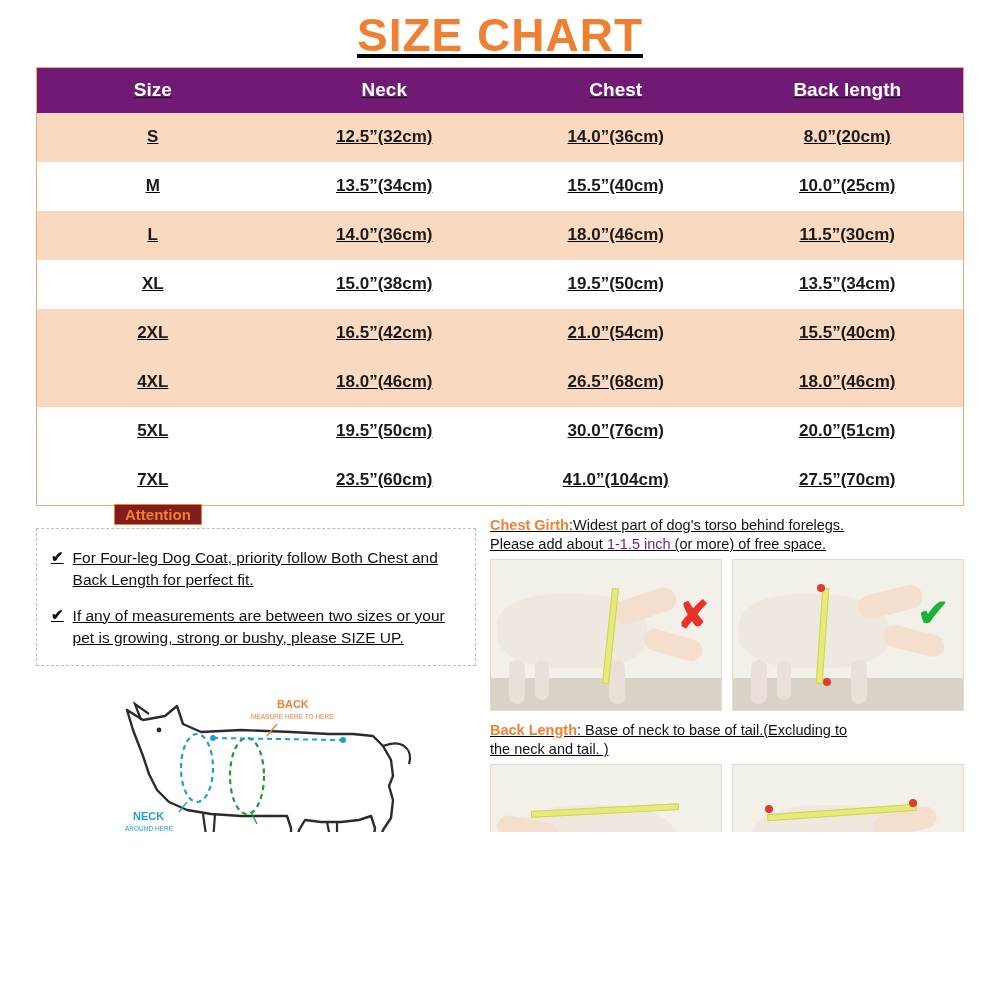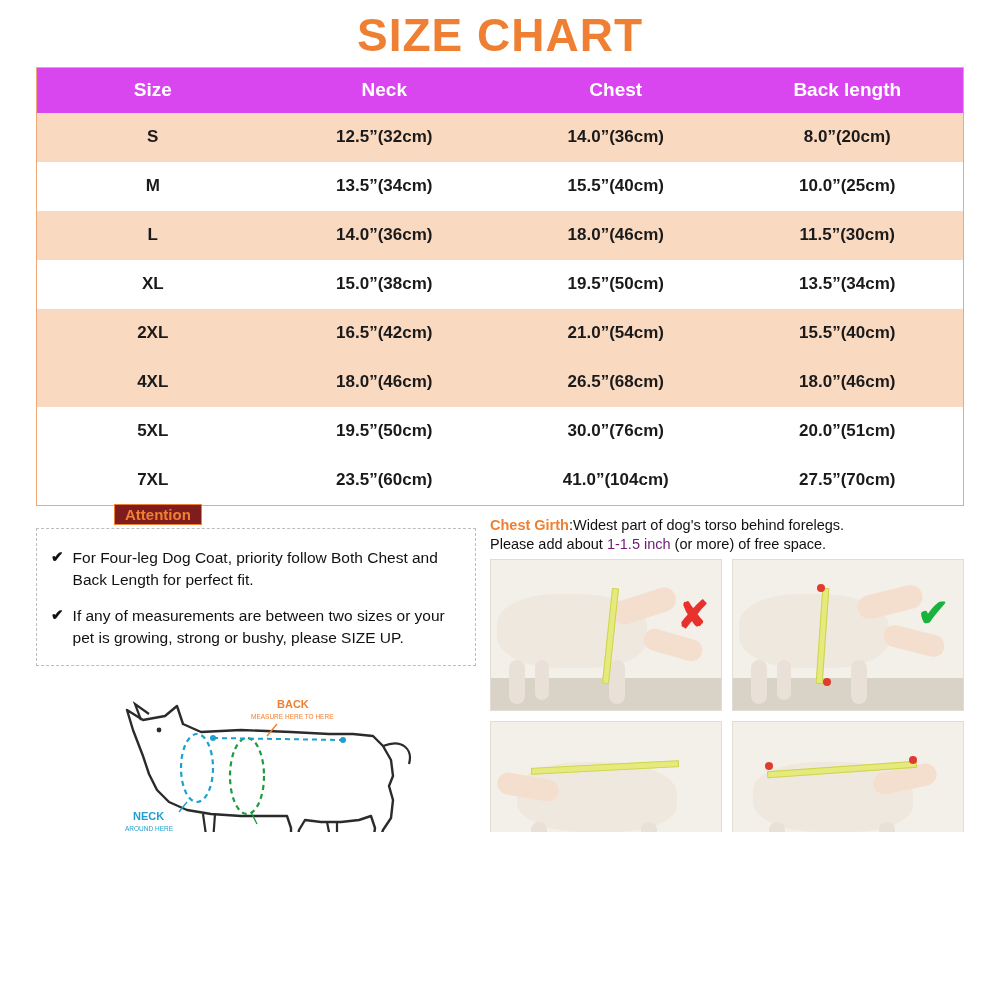--- a/index.html
+++ b/index.html
@@ -6,20 +6,21 @@
   html, body {
     margin: 0; padding: 0;
     width: 1000px; height: 1000px;
     background: #ffffff;
     font-family: "Liberation Sans", sans-serif;
   }
   .page {
     position: relative;
     width: 1000px; height: 832px;
     overflow: hidden;
+    text-decoration: underline;
   }
 
   
   .title {
     text-align: center;
     color: #ef8033;
     font-size: 46px;
     font-weight: bold;
     letter-spacing: 1px;
     padding-top: 10px;
@@ -31,21 +32,21 @@
   .table-wrap {
     margin: 0 36px;
     border: 1px solid #f0a878;
   }
   table.size-table {
     width: 100%;
     border-collapse: collapse;
     table-layout: fixed;
   }
   table.size-table th {
-    background: #d946ef;
+    background: #701a75;
     color: #ffffff;
     font-size: 19px;
     font-weight: bold;
     height: 45px;
     text-align: center;
   }
   table.size-table td {
     text-align: center;
     font-size: 17px;
     color: #1a1a1a;
@@ -332,20 +333,24 @@
           <div class="leg" style="left:118px; top:100px; width:16px; height:44px;"></div>
           <div class="arm" style="left:124px; top:30px; width:66px; height:24px; transform:rotate(-14deg);"></div>
           <div class="arm" style="left:150px; top:70px; width:62px; height:22px; transform:rotate(14deg);"></div>
           <div class="tape" style="left:86px; top:28px; width:7px; height:96px; transform:rotate(4deg);"></div>
           <div class="dot" style="left:84px; top:24px;"></div>
           <div class="dot" style="left:90px; top:118px;"></div>
           <div class="mark v" style="right:14px; top:34px;">✔</div>
         </div>
       </div>
 
+      <div class="r-head">
+        <span class="k">Back Length</span><span>: Base of neck to base of tail.(Excluding to</span><br>
+        <span>the neck and tail. )</span>
+      </div>
 
       <div class="photo-row">
         <div class="photo">
           <div class="bg-dark" style="left:0;top:122px;width:100%;height:30px;"></div>
           <div class="torso" style="left:26px; top:40px; width:160px; height:70px;"></div>
           <div class="leg" style="left:40px; top:100px; width:16px; height:44px;"></div>
           <div class="leg" style="left:150px; top:100px; width:16px; height:44px;"></div>
           <div class="arm" style="left:6px; top:54px; width:62px; height:22px; transform:rotate(10deg);"></div>
           <div class="tape" style="left:40px; top:42px; width:148px; height:7px; transform:rotate(-3deg);"></div>
           <div class="mark x" style="right:10px; bottom:4px;">✘</div>

